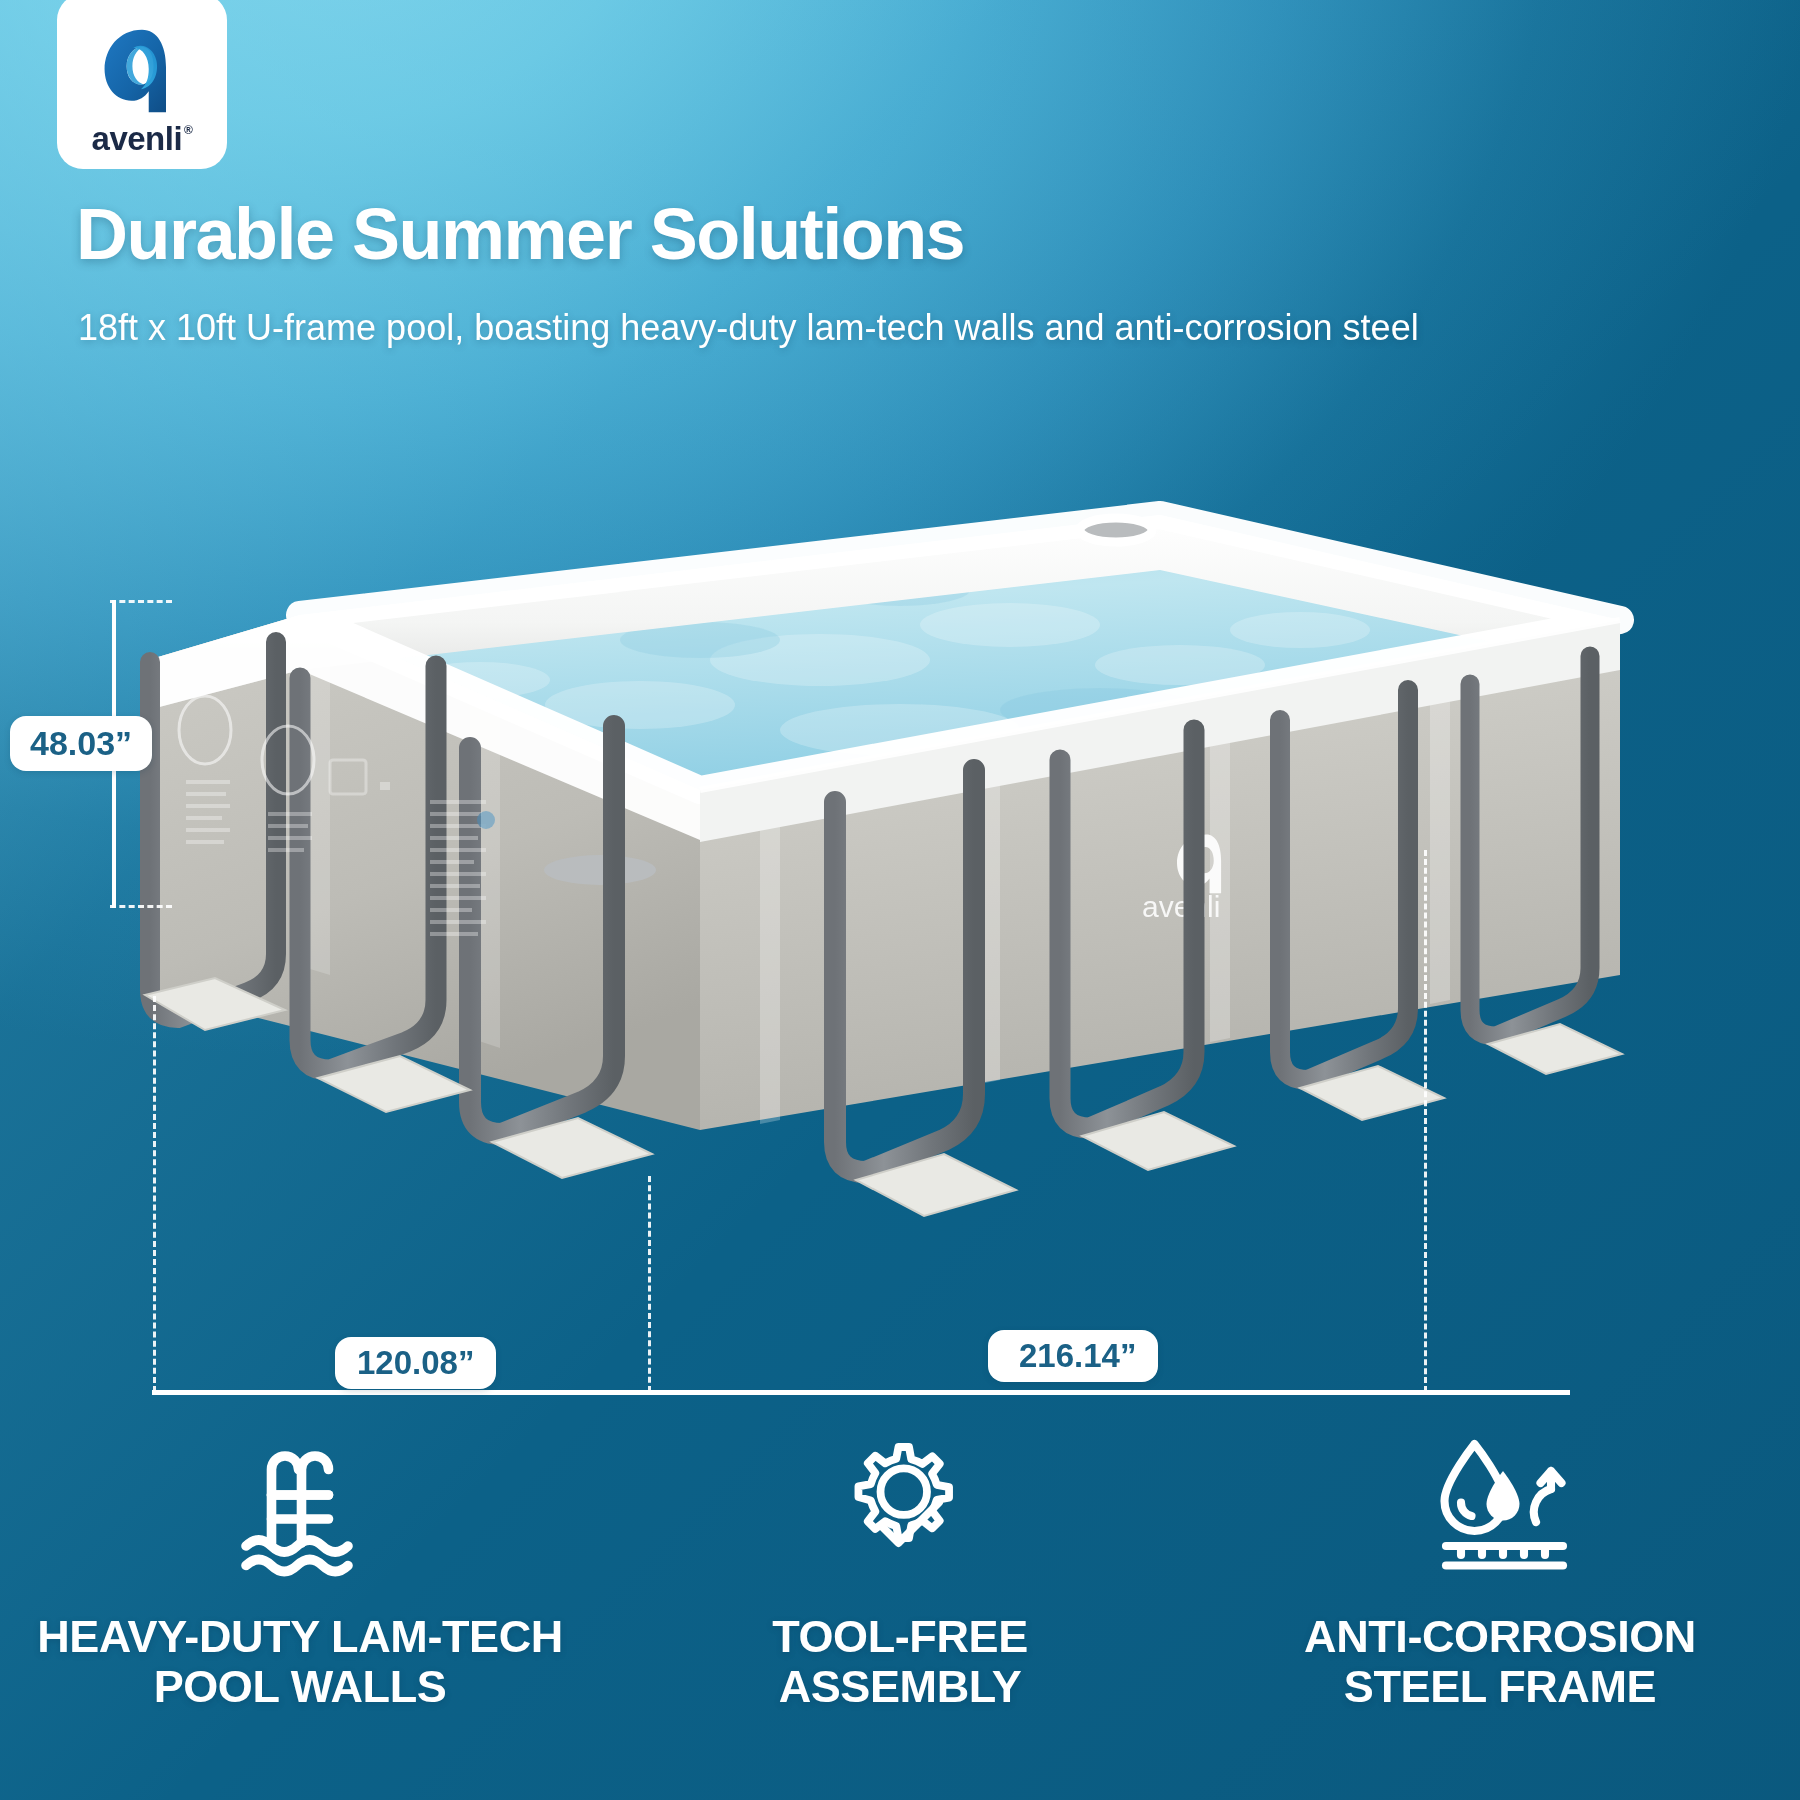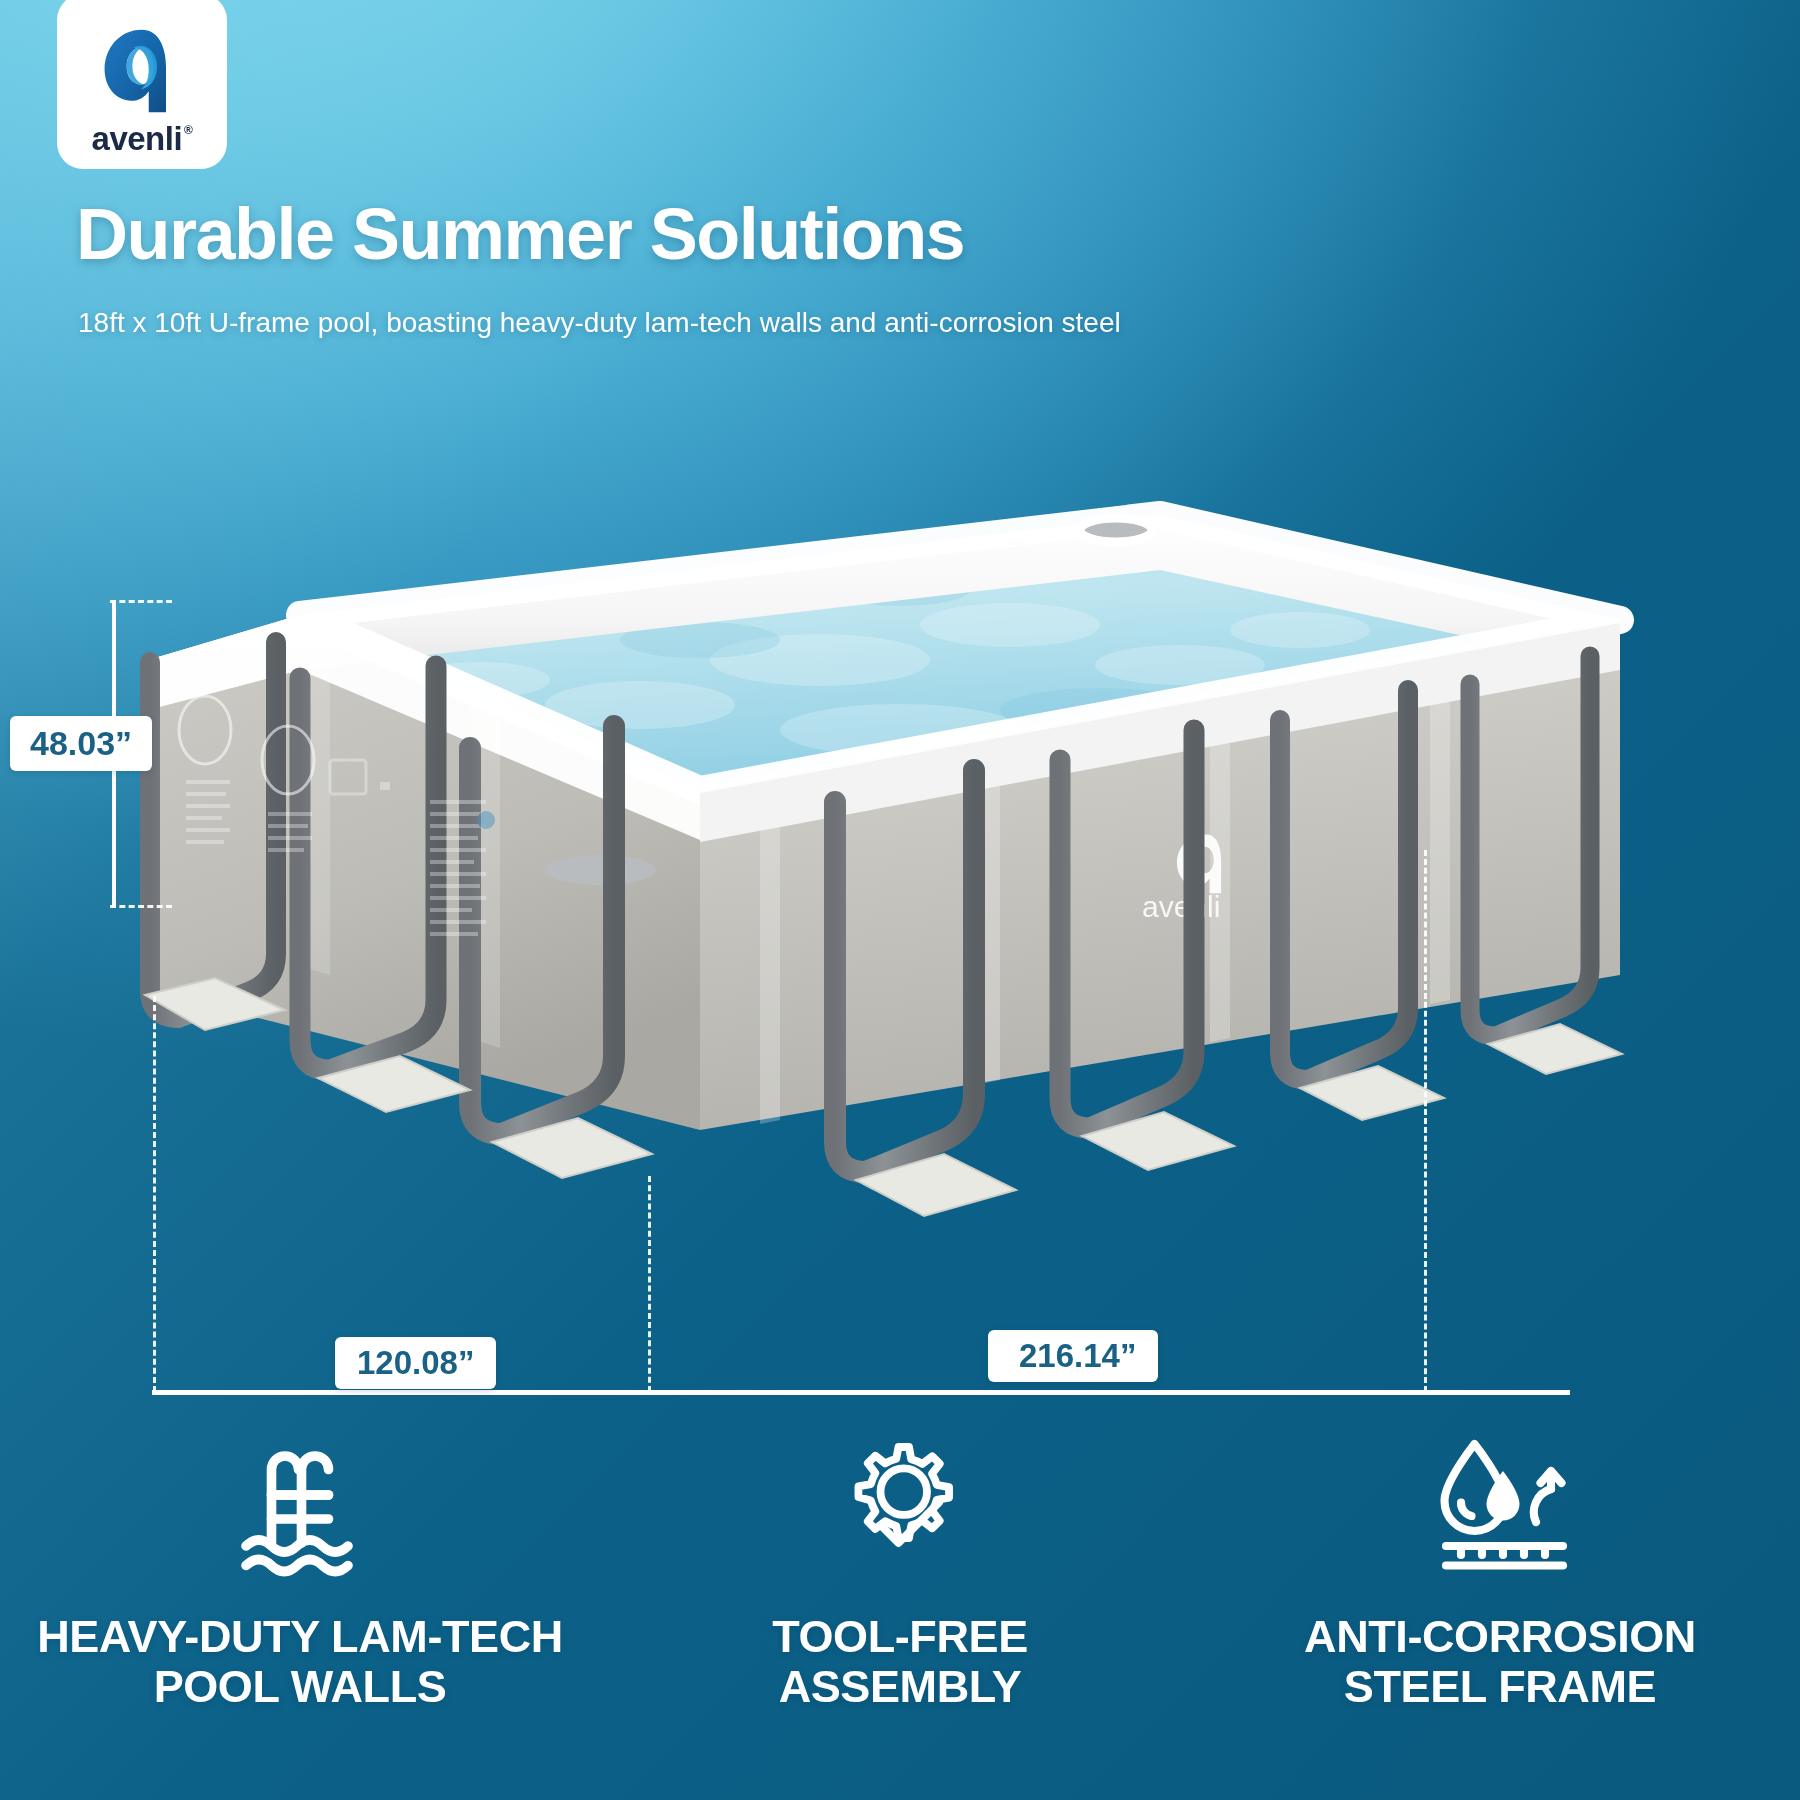--- a/index.html
+++ b/index.html
@@ -39,39 +39,39 @@
   
   .headline{
     position:absolute;left:76px;top:198px;width:1660px;
     font-size:72px;font-weight:700;color:#ffffff;line-height:1.02;
     letter-spacing:-1.5px;
     text-shadow:0 3px 10px rgba(10,60,90,.30);
     white-space:nowrap;
   }
   .subhead{
     position:absolute;left:78px;top:305px;width:1680px;
-    font-size:28px;font-weight:400;color:#ffffff;line-height:1.25;
+    font-size:36px;font-weight:400;color:#ffffff;line-height:1.25;
     text-shadow:0 2px 7px rgba(10,60,90,.28);
     white-space:nowrap;
   }
 
   
   #poolwrap{position:absolute;left:0;top:430px;width:1800px;height:940px;z-index:3;}
 
   
   .dimline{position:absolute;background:#ffffff;z-index:5;}
   .dash-v{
     position:absolute;width:0;border-left:3px dashed rgba(255,255,255,.92);z-index:5;
   }
   .dash-h{
     position:absolute;height:0;border-top:3px dashed rgba(255,255,255,.92);z-index:5;
   }
 
   .dimbadge{
-    position:absolute;background:#ffffff;border-radius:6px;
+    position:absolute;background:#ffffff;border-radius:16px;
     color:#1b6186;font-weight:700;font-size:33px;
     padding:9px 22px 10px;line-height:1;z-index:7;
     white-space:nowrap;
     box-shadow:0 2px 6px rgba(6,55,84,.18);
   }
   .dimbadge.vert{font-size:34px;padding:10px 20px 11px;}
 
   
   #features{
     position:absolute;left:0;top:1432px;width:1800px;height:340px;

